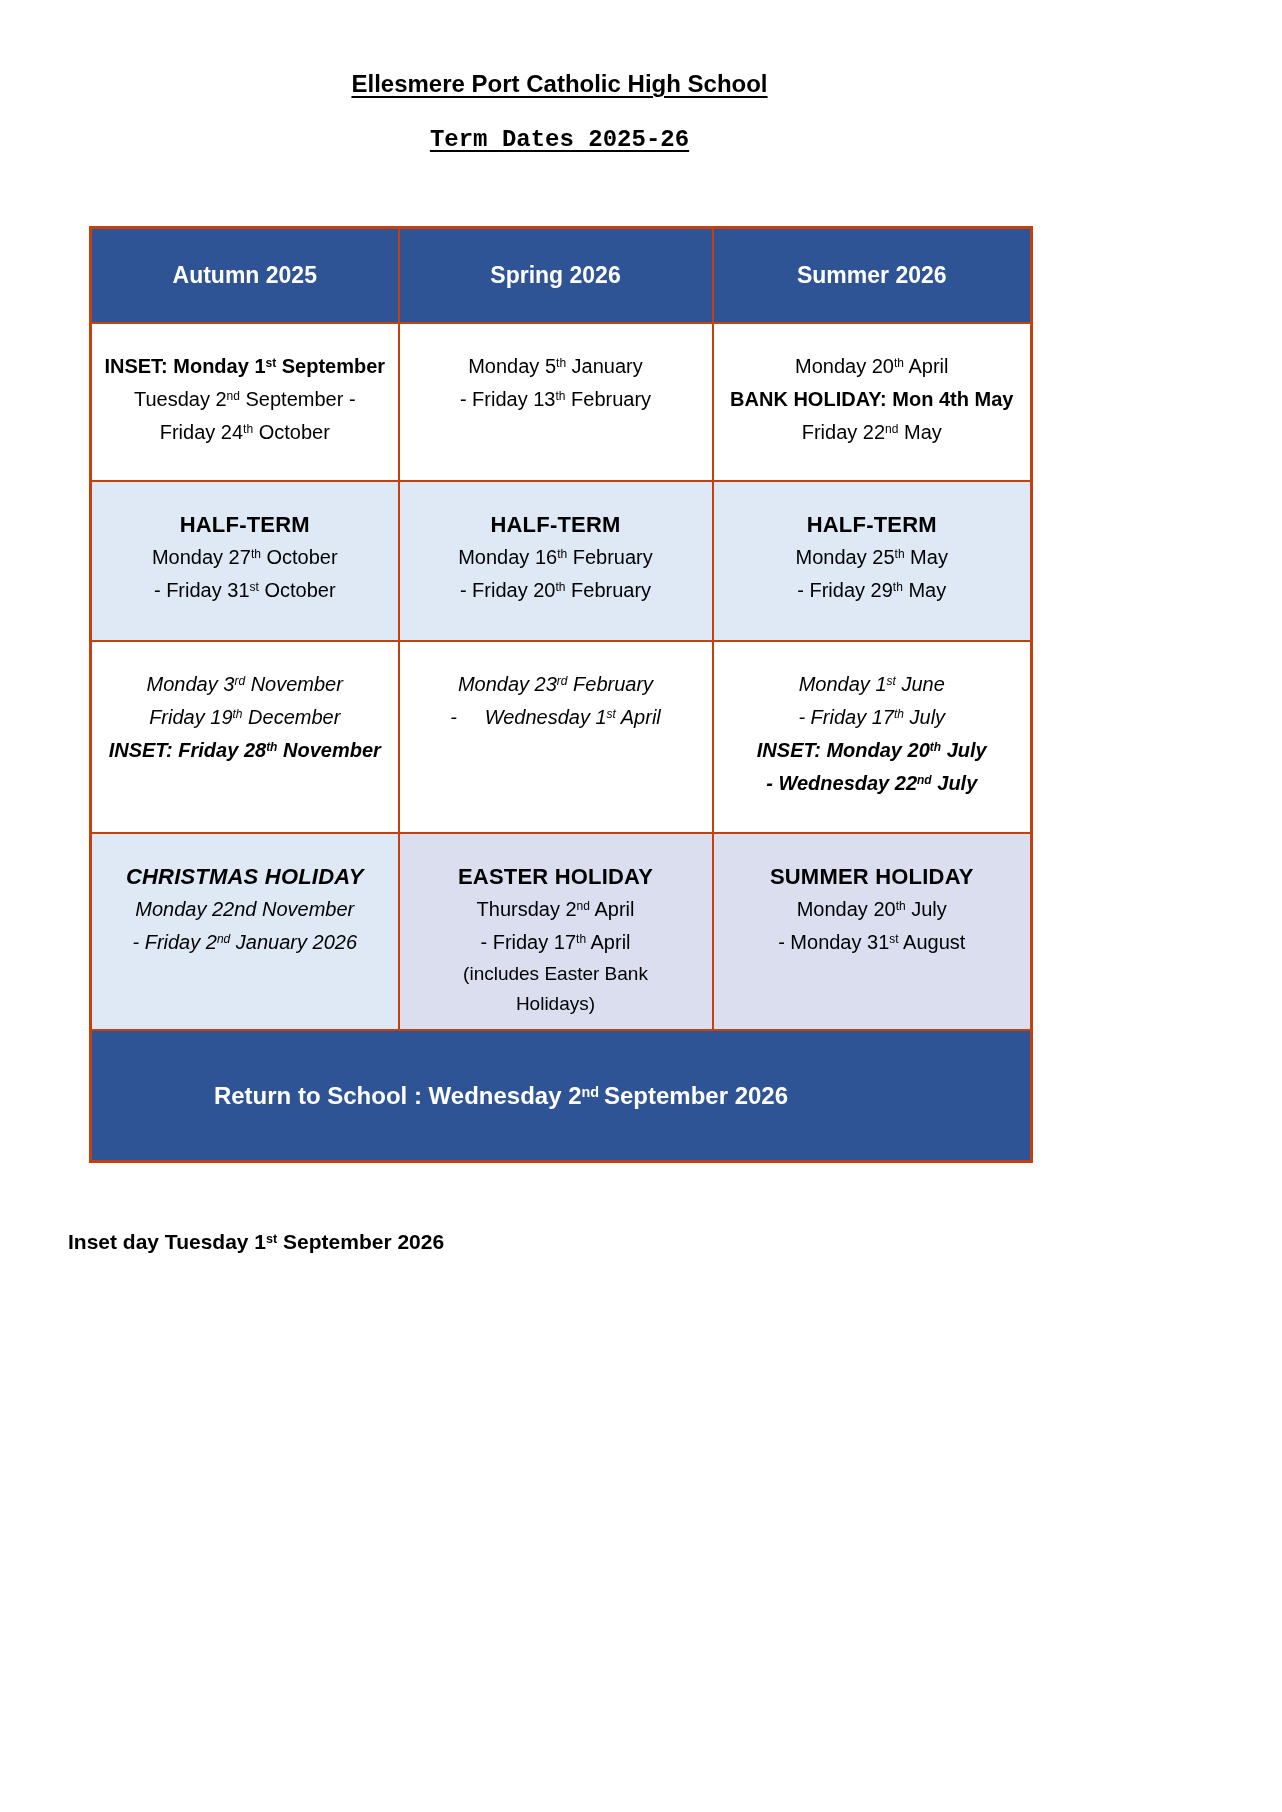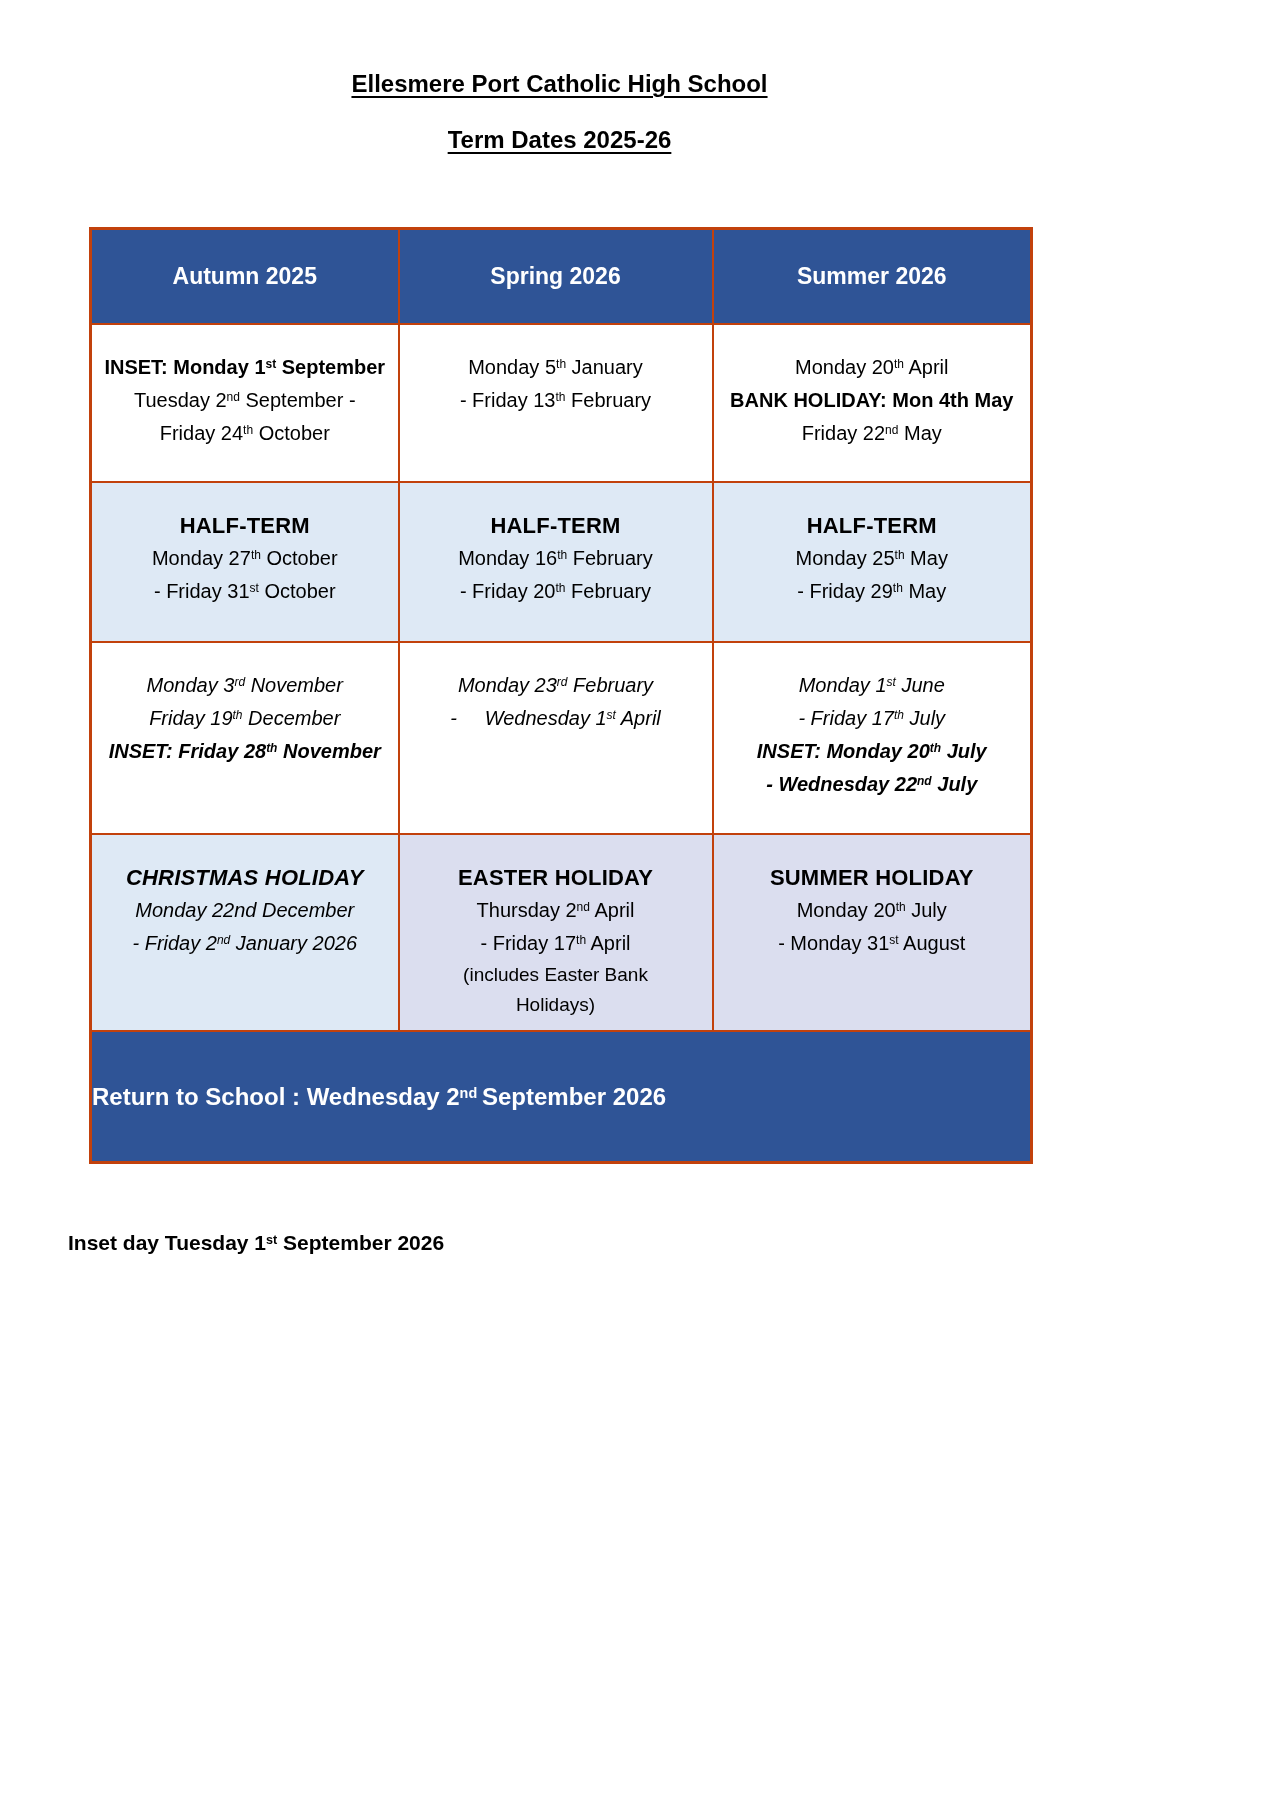--- a/index.html
+++ b/index.html
@@ -14,21 +14,21 @@
     position:absolute; left:89px; top:70px; width:941px;
   }
   .doc-title, .doc-subtitle {
     text-align:center;
     font-weight:bold;
     font-size:24px;
     text-decoration:underline;
     text-underline-offset:4px;
   }
   .doc-title { margin-bottom:28px; }
-  .doc-subtitle { margin-bottom:73px; }
+  .doc-subtitle { margin-bottom:73px;font-family:Liberation Mono, monospace; }
 
   table.term-table {
     border-collapse:collapse;
     table-layout:fixed;
     width:941px;
   }
   table.term-table, table.term-table th, table.term-table td {
     border:2px solid #c2410c;
   }
   table.term-table { border-width:3px; }
@@ -60,21 +60,21 @@
   }
   .line.b { font-weight:bold; }
   .line.h { font-size:22px; letter-spacing:0.2px; }
   .line.sm { font-size:19px; white-space:normal; line-height:30px; }
   sup { font-size:0.6em; vertical-align:baseline; position:relative; top:-0.5em; line-height:0; }
 
   td.footer-cell {
     height:132px;
     background:var(--header-blue,#2F5496);
     color:#fff;
-    text-align:left;
+    text-align:center;
     vertical-align:middle;
     padding-right:120px;
   }
   .footer-cell .line { font-size:24px; }
 
   .inset-note {
     margin-left:-21px;
     margin-top:62px;
   }
   .inset-note .line { font-size:21px; }
@@ -147,21 +147,21 @@
         <td class="cell" style="background: rgb(255, 255, 255); border-radius: 21px;">
             <div class="line">Monday 1<sup>st</sup> June</div>
             <div class="line">- Friday 17<sup>th</sup> July</div>
             <div class="line b">INSET: Monday 20<sup>th</sup> July</div>
             <div class="line b">- Wednesday 22<sup>nd</sup> July</div>
           </td>
       </tr>
       <tr class="r4">
         <td class="cell" style="background: rgb(222, 233, 245); font-style: italic;">
             <div class="line b h">CHRISTMAS HOLIDAY</div>
-            <div class="line">Monday 22nd December</div>
+            <div class="line">Monday 22nd November</div>
             <div class="line">- Friday 2<sup>nd</sup> January 2026</div>
           </td>
         <td class="cell" style="background: rgb(219, 222, 239);">
             <div class="line b h">EASTER HOLIDAY</div>
             <div class="line">Thursday 2<sup>nd</sup> April</div>
             <div class="line">- Friday 17<sup>th</sup> April</div>
             <div class="line sm">(includes Easter Bank</div>
             <div class="line sm">Holidays)</div>
           </td>
         <td class="cell" style="background: rgb(219, 222, 239);">

